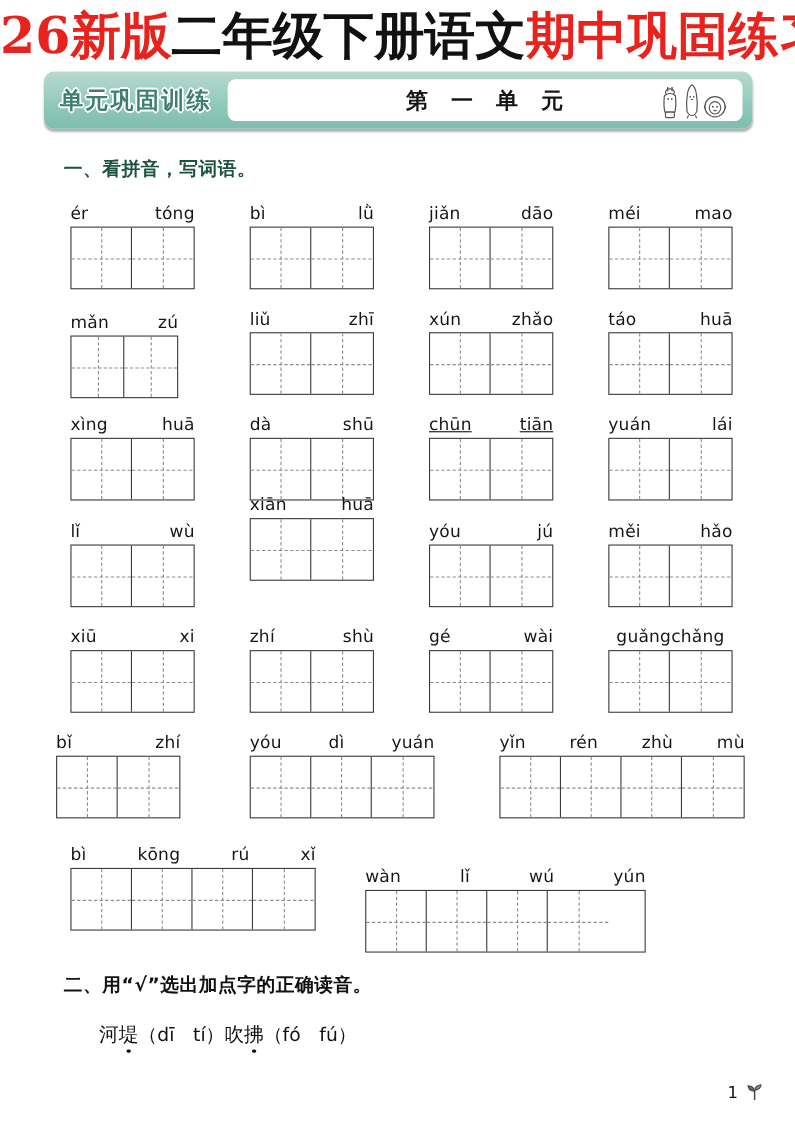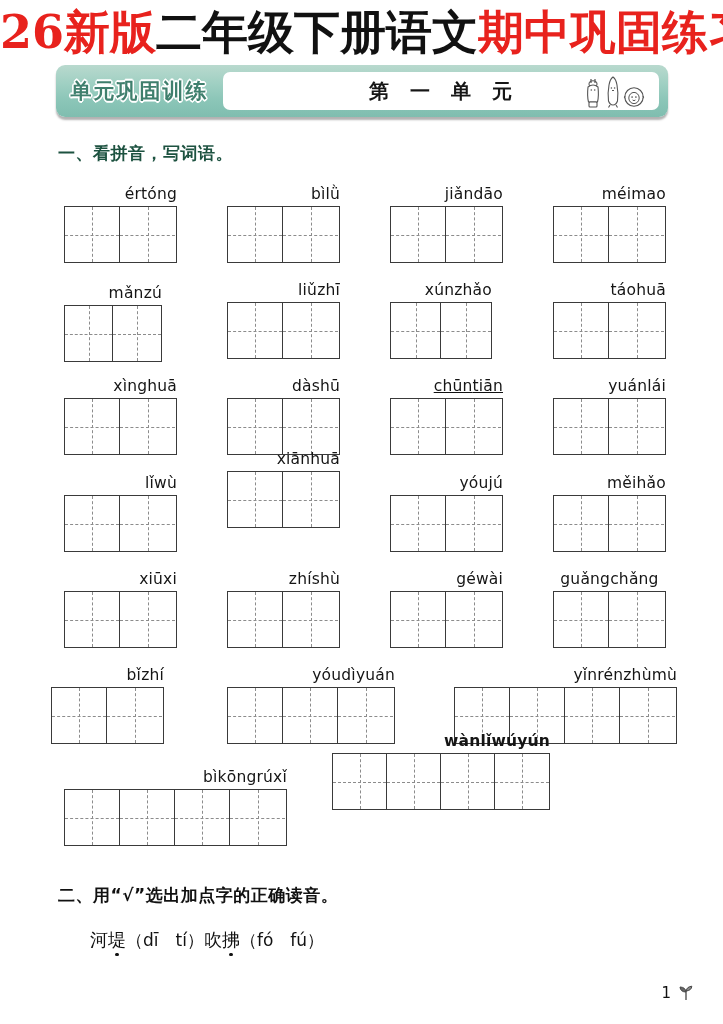--- a/index.html
+++ b/index.html
@@ -29,20 +29,21 @@
   }
   .t-red { color: #e8221d; }
   .t-black { color: #111111; }
 
   
   .banner-wrap {
     position: relative;
     margin: 10px auto 0 auto;
     width: 612px;
     height: 52px;
+    padding-left: 32px;
   }
   .banner {
     position: absolute;
     inset: 0;
     border-radius: 9px;
     background: linear-gradient(180deg, #b9d9ce 0%, #9ecfc2 38%, #8cc6b8 66%, #7fbdaf 100%);
     box-shadow: 0 3px 2px rgba(0,0,0,0.30);
     display: flex;
     align-items: center;
     padding: 0 9px;
@@ -98,21 +99,21 @@
     color: #1d5240;
     letter-spacing: 0.5px;
   }
   .sec1-h { position: absolute; left: 58px; top: 142px; }
   .sec2-h { position: absolute; left: 58px; top: 884px; color: #111111; }
 
   
   .block { position: absolute; }
   .pinyin-row {
     display: flex;
-    justify-content: flex-end;
+    justify-content: space-between;
     font-family: "DejaVu Sans", "Liberation Sans", sans-serif;
     font-size: 15.5px;
     color: #151515;
     margin-bottom: 3px;
     letter-spacing: 0.2px;
     white-space: nowrap;
   }
   .pinyin-row.tight { justify-content: center; gap: 0; }
   .pinyin-row span { text-align: center; }
 
@@ -289,21 +290,21 @@
     <div class="block" style="left: 227px; top: 281px; width: 113px;">
       <div class="pinyin-row">
         <span>liǔ</span>
         <span>zhī</span>
       </div>
       <div class="tzg">
         <div class="cell"></div>
         <div class="cell"></div>
       </div>
     </div>
-    <div class="block" style="left: 390px; top: 281px; width: 102px;">
+    <div class="block" style="left: 390px; top: 281px; width: 113px;">
       <div class="pinyin-row">
         <span>xún</span>
         <span>zhǎo</span>
       </div>
       <div class="tzg">
         <div class="cell"></div>
         <div class="cell"></div>
       </div>
     </div>
     <div class="block" style="left: 553px; top: 281px; width: 113px;">
@@ -478,21 +479,21 @@
         <span>rú</span>
         <span>xǐ</span>
       </div>
       <div class="tzg">
         <div class="cell"></div>
         <div class="cell"></div>
         <div class="cell"></div>
         <div class="cell"></div>
       </div>
     </div>
-    <div class="block" style="left: 332px; top: 732px; width: 218px; font-weight: bold;">
+    <div class="block" style="left: 332px; top: 788px; width: 255px;">
       <div class="pinyin-row">
         <span>wàn</span>
         <span>lǐ</span>
         <span>wú</span>
         <span>yún</span>
       </div>
       <div class="tzg">
         <div class="cell"></div>
         <div class="cell"></div>
         <div class="cell"></div>

